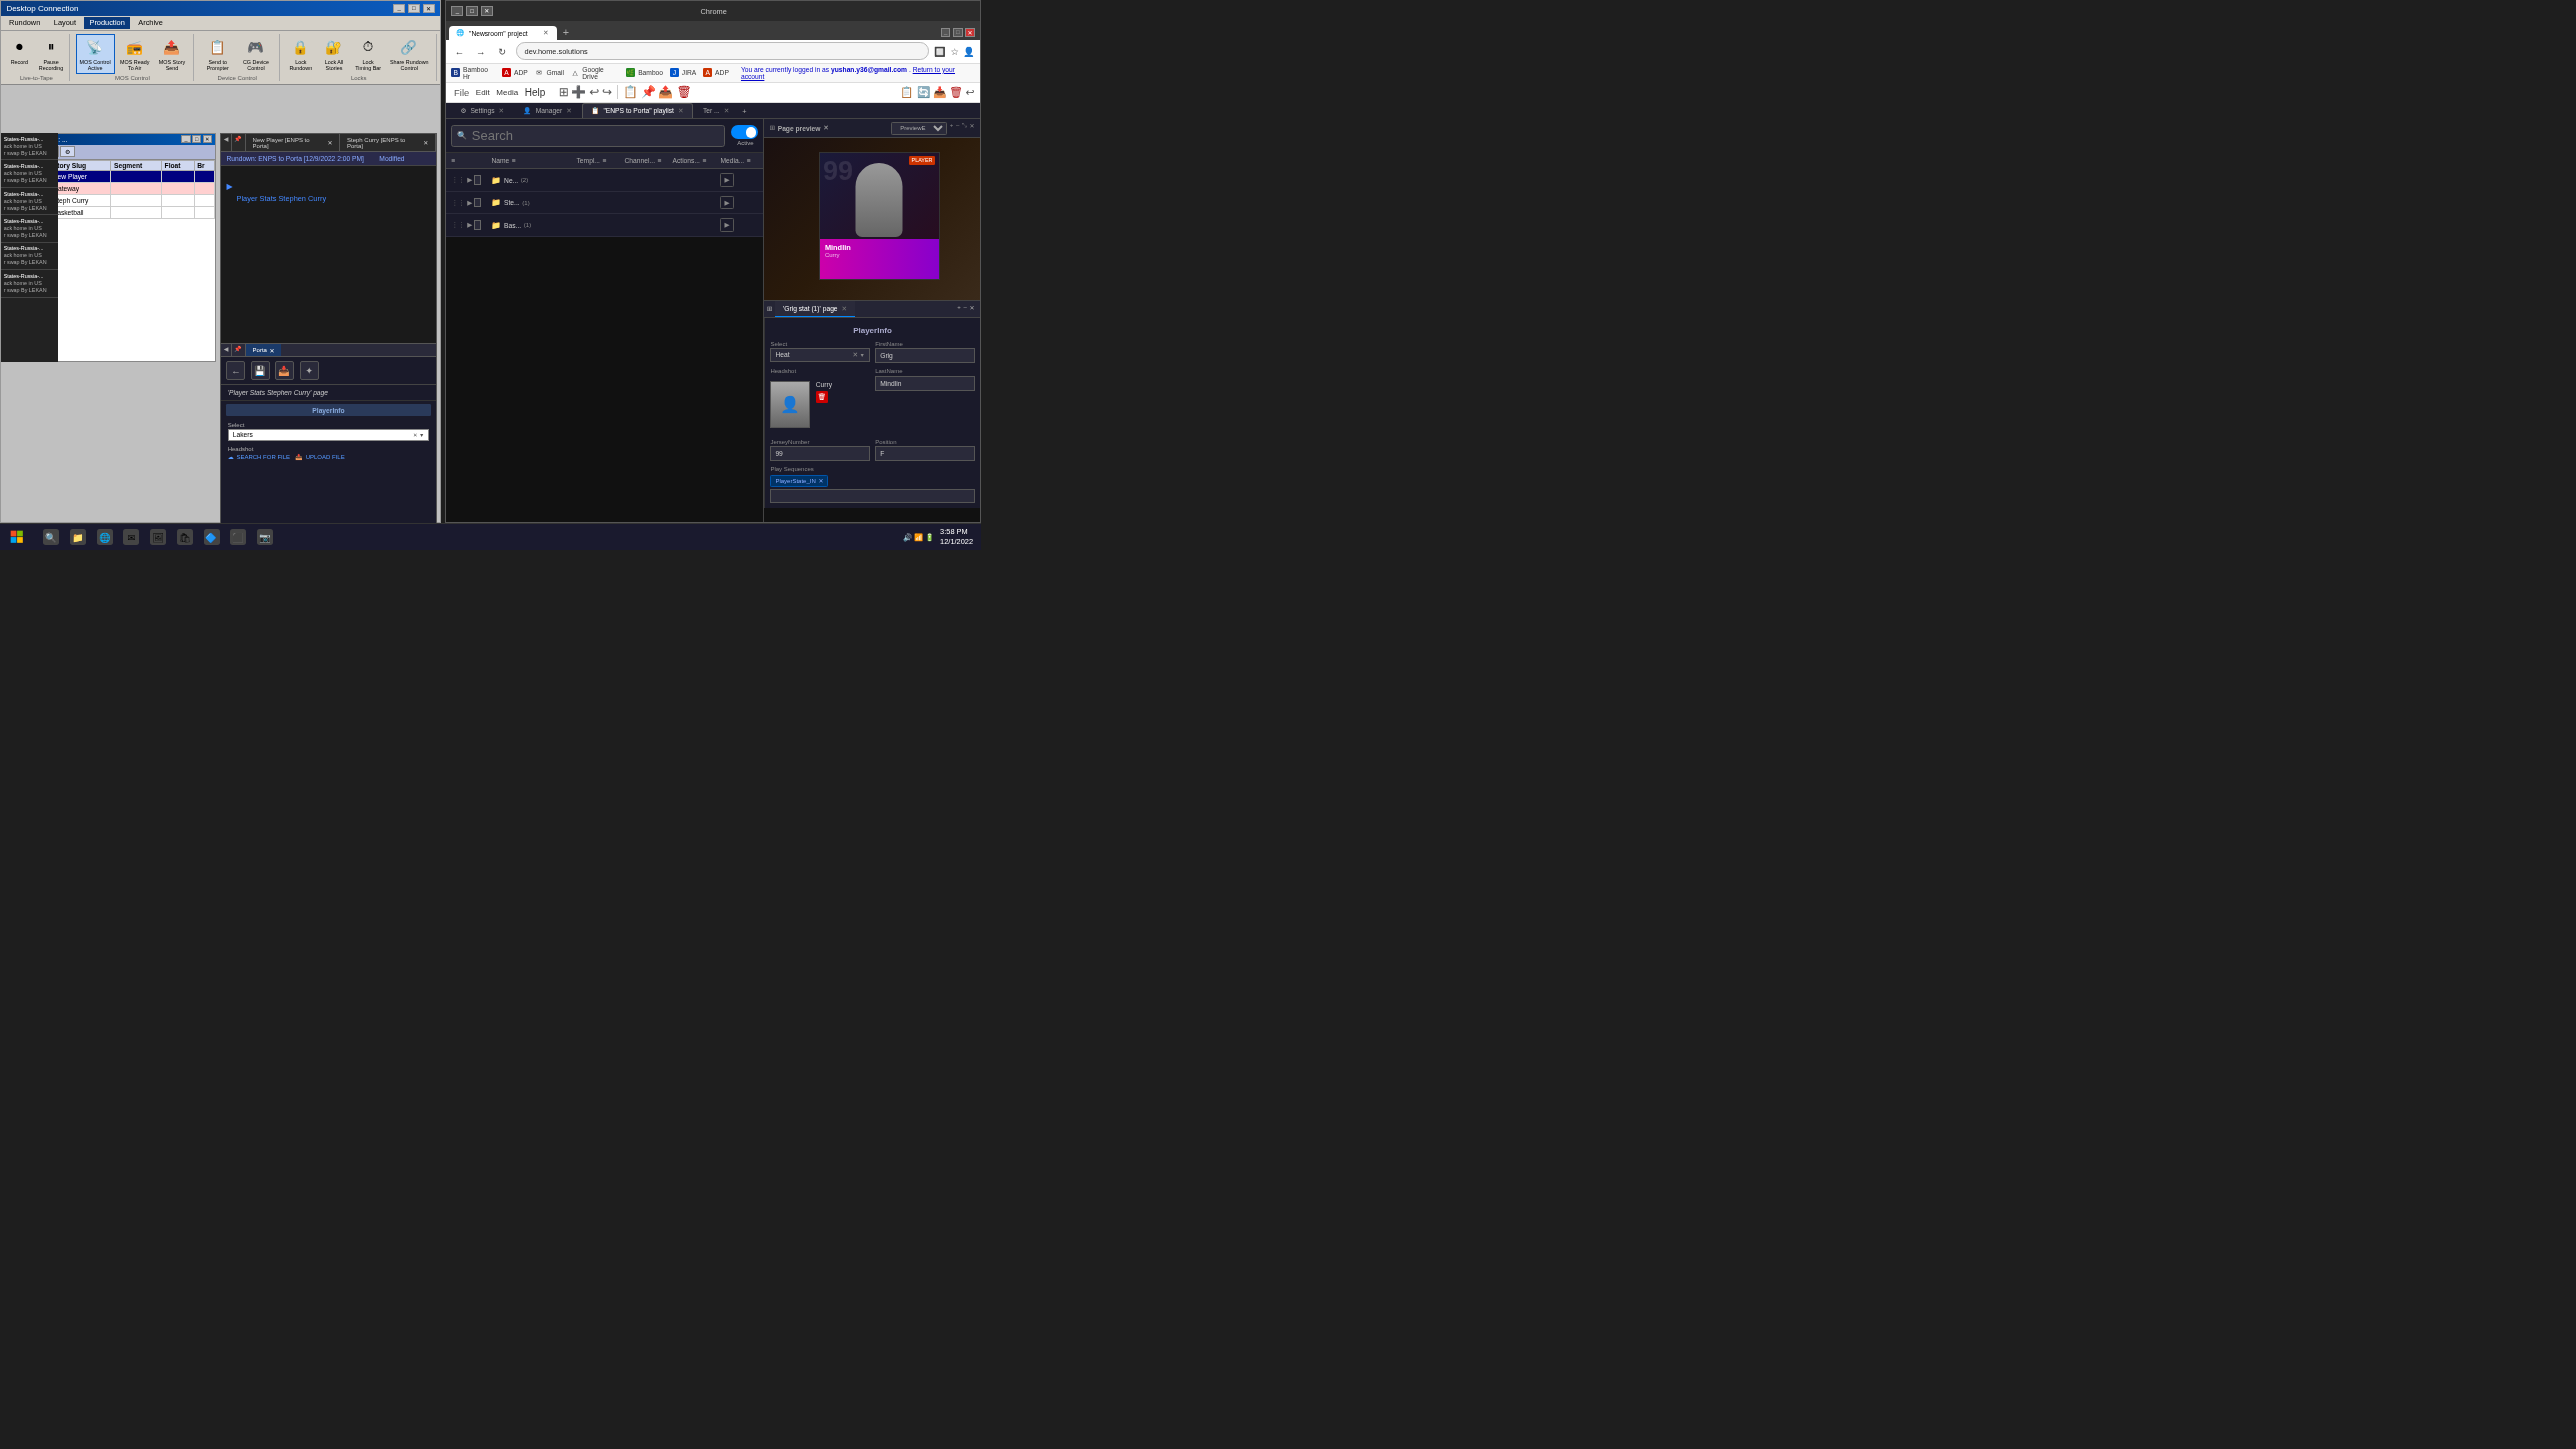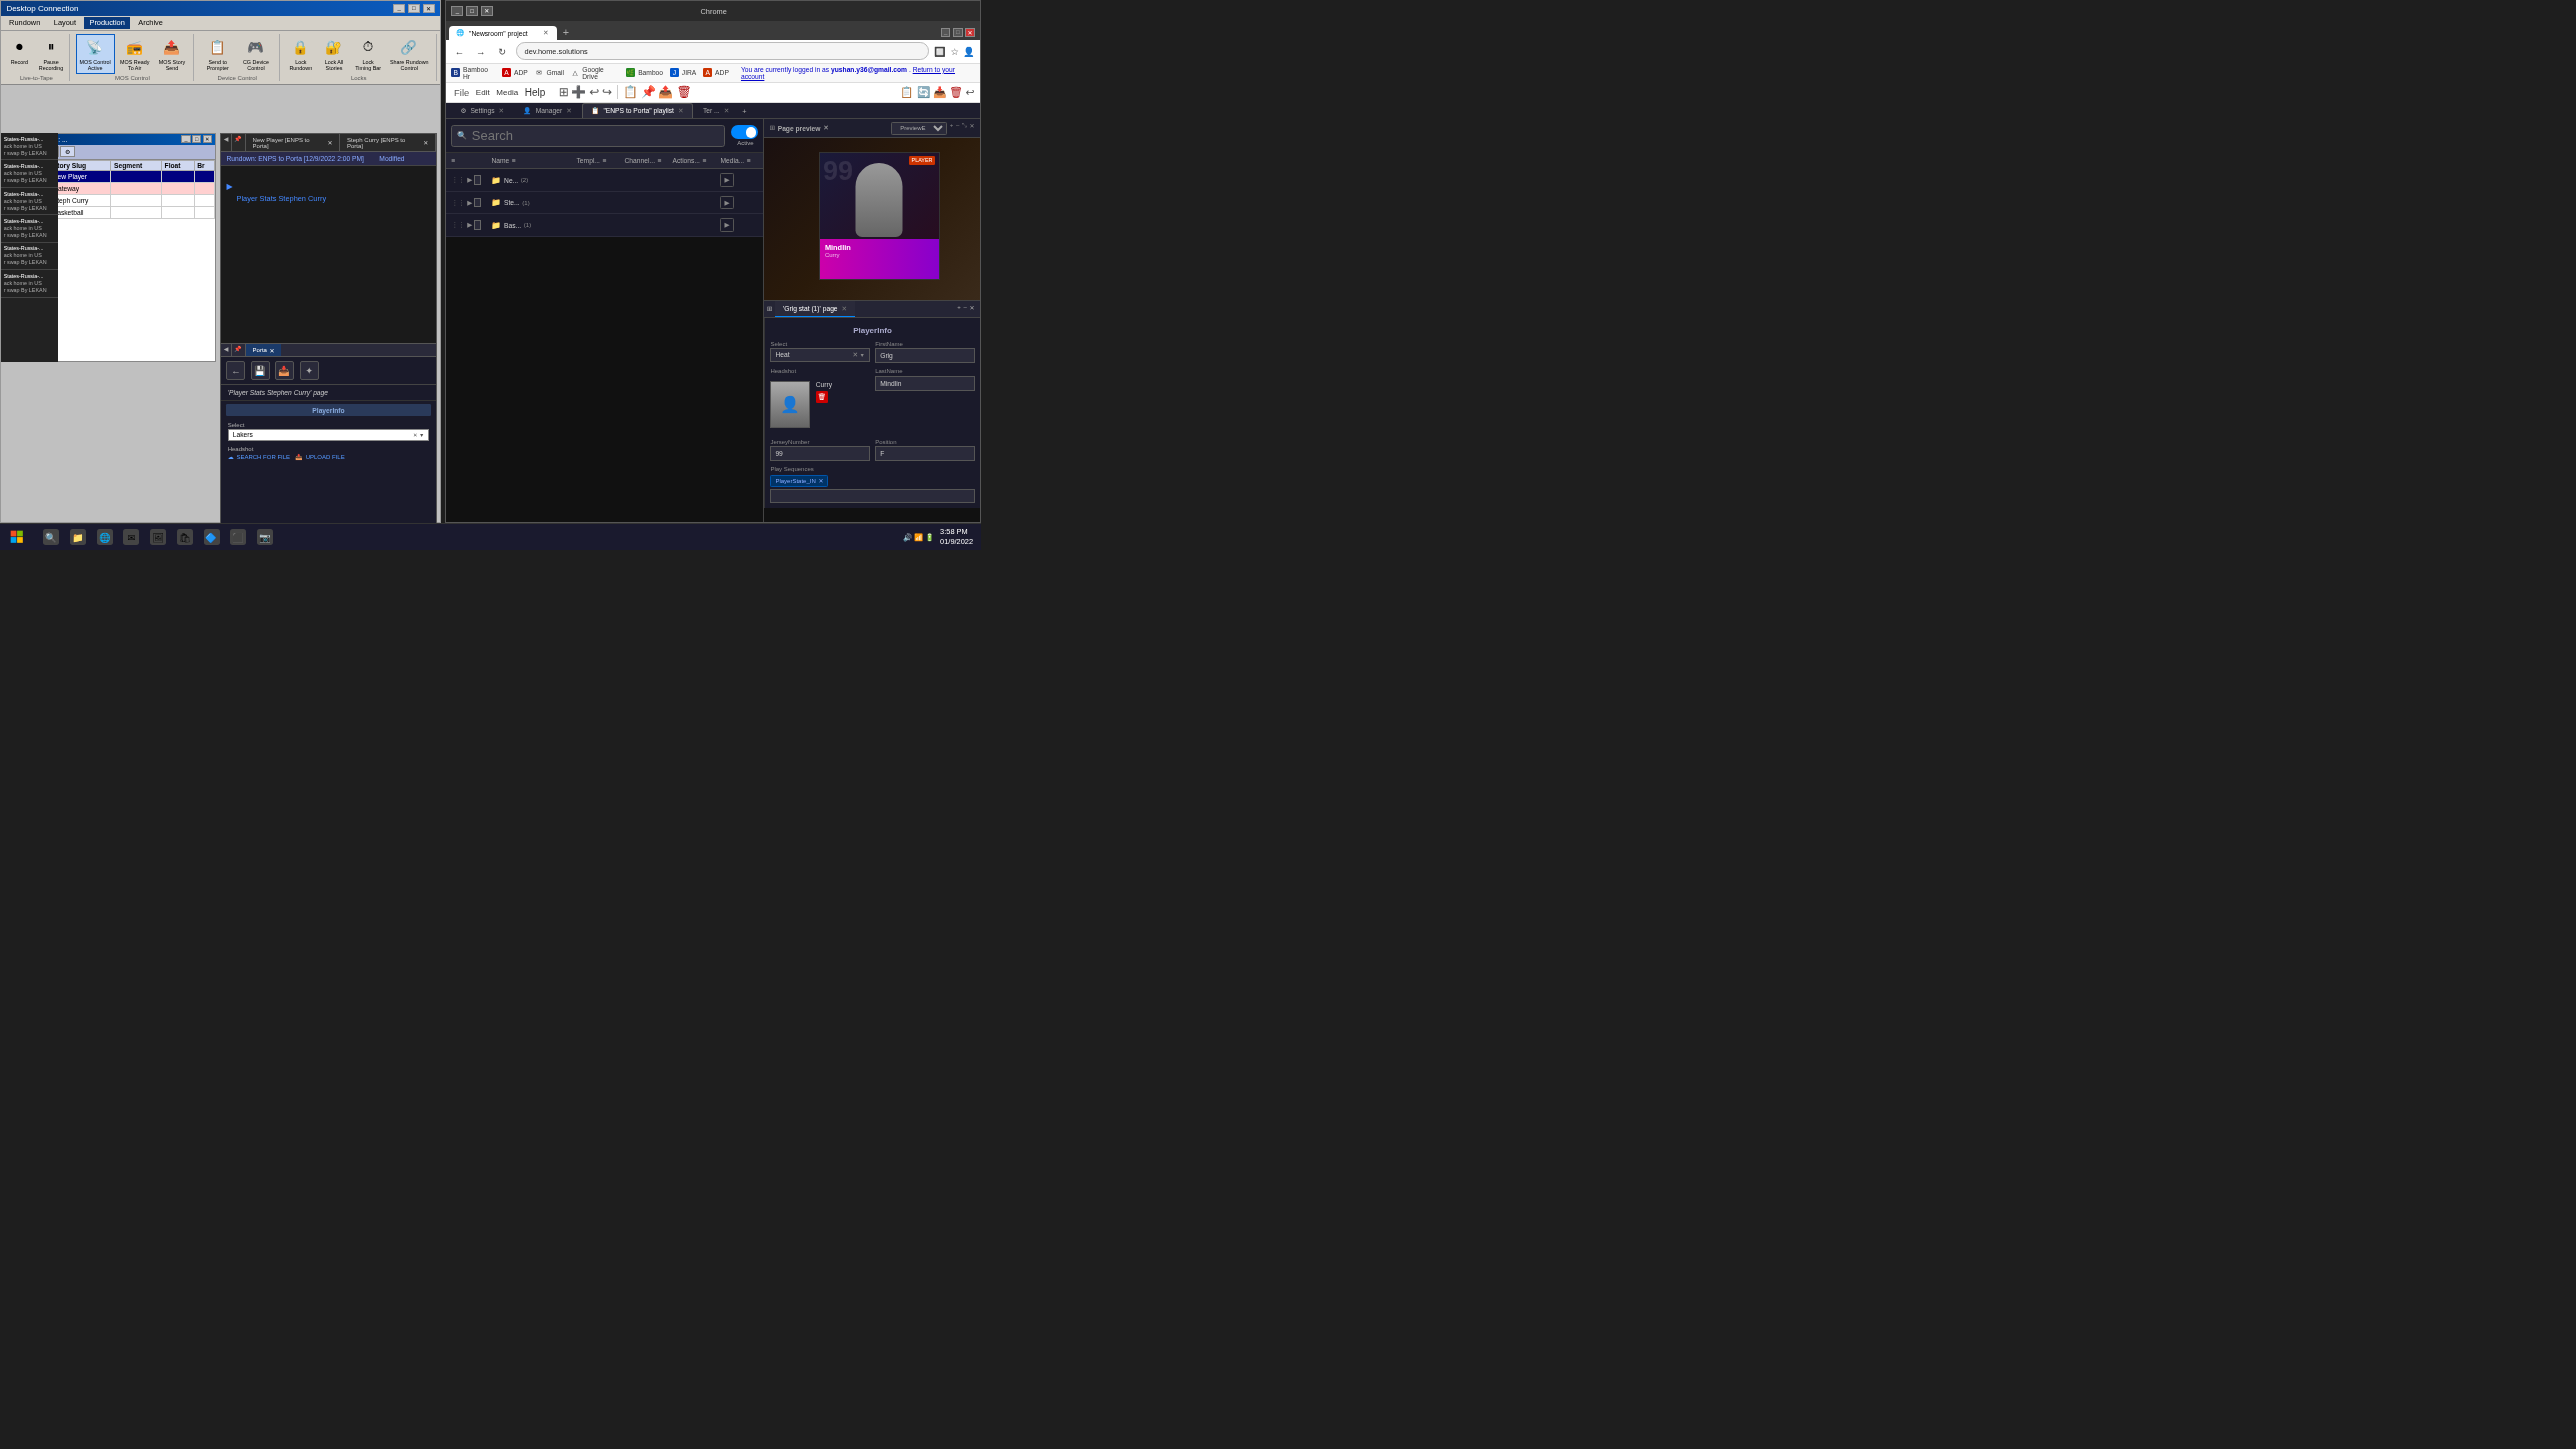--- a/index.html
+++ b/index.html
@@ -1503,17 +1503,17 @@
       <div class="taskbar-icon" style="background:#444;">⬛</div>
     </div>
     <div class="taskbar-app">
       <div class="taskbar-icon" style="background:#444;">📷</div>
     </div>
   </div>
   <div class="taskbar-right">
     <span>🔊 📶 🔋</span>
     <div class="taskbar-time">
       <div>3:58 PM</div>
-      <div>01/9/2022</div>
+      <div>12/1/2022</div>
     </div>
   </div>
 </div>
 
 
 </body></html>

